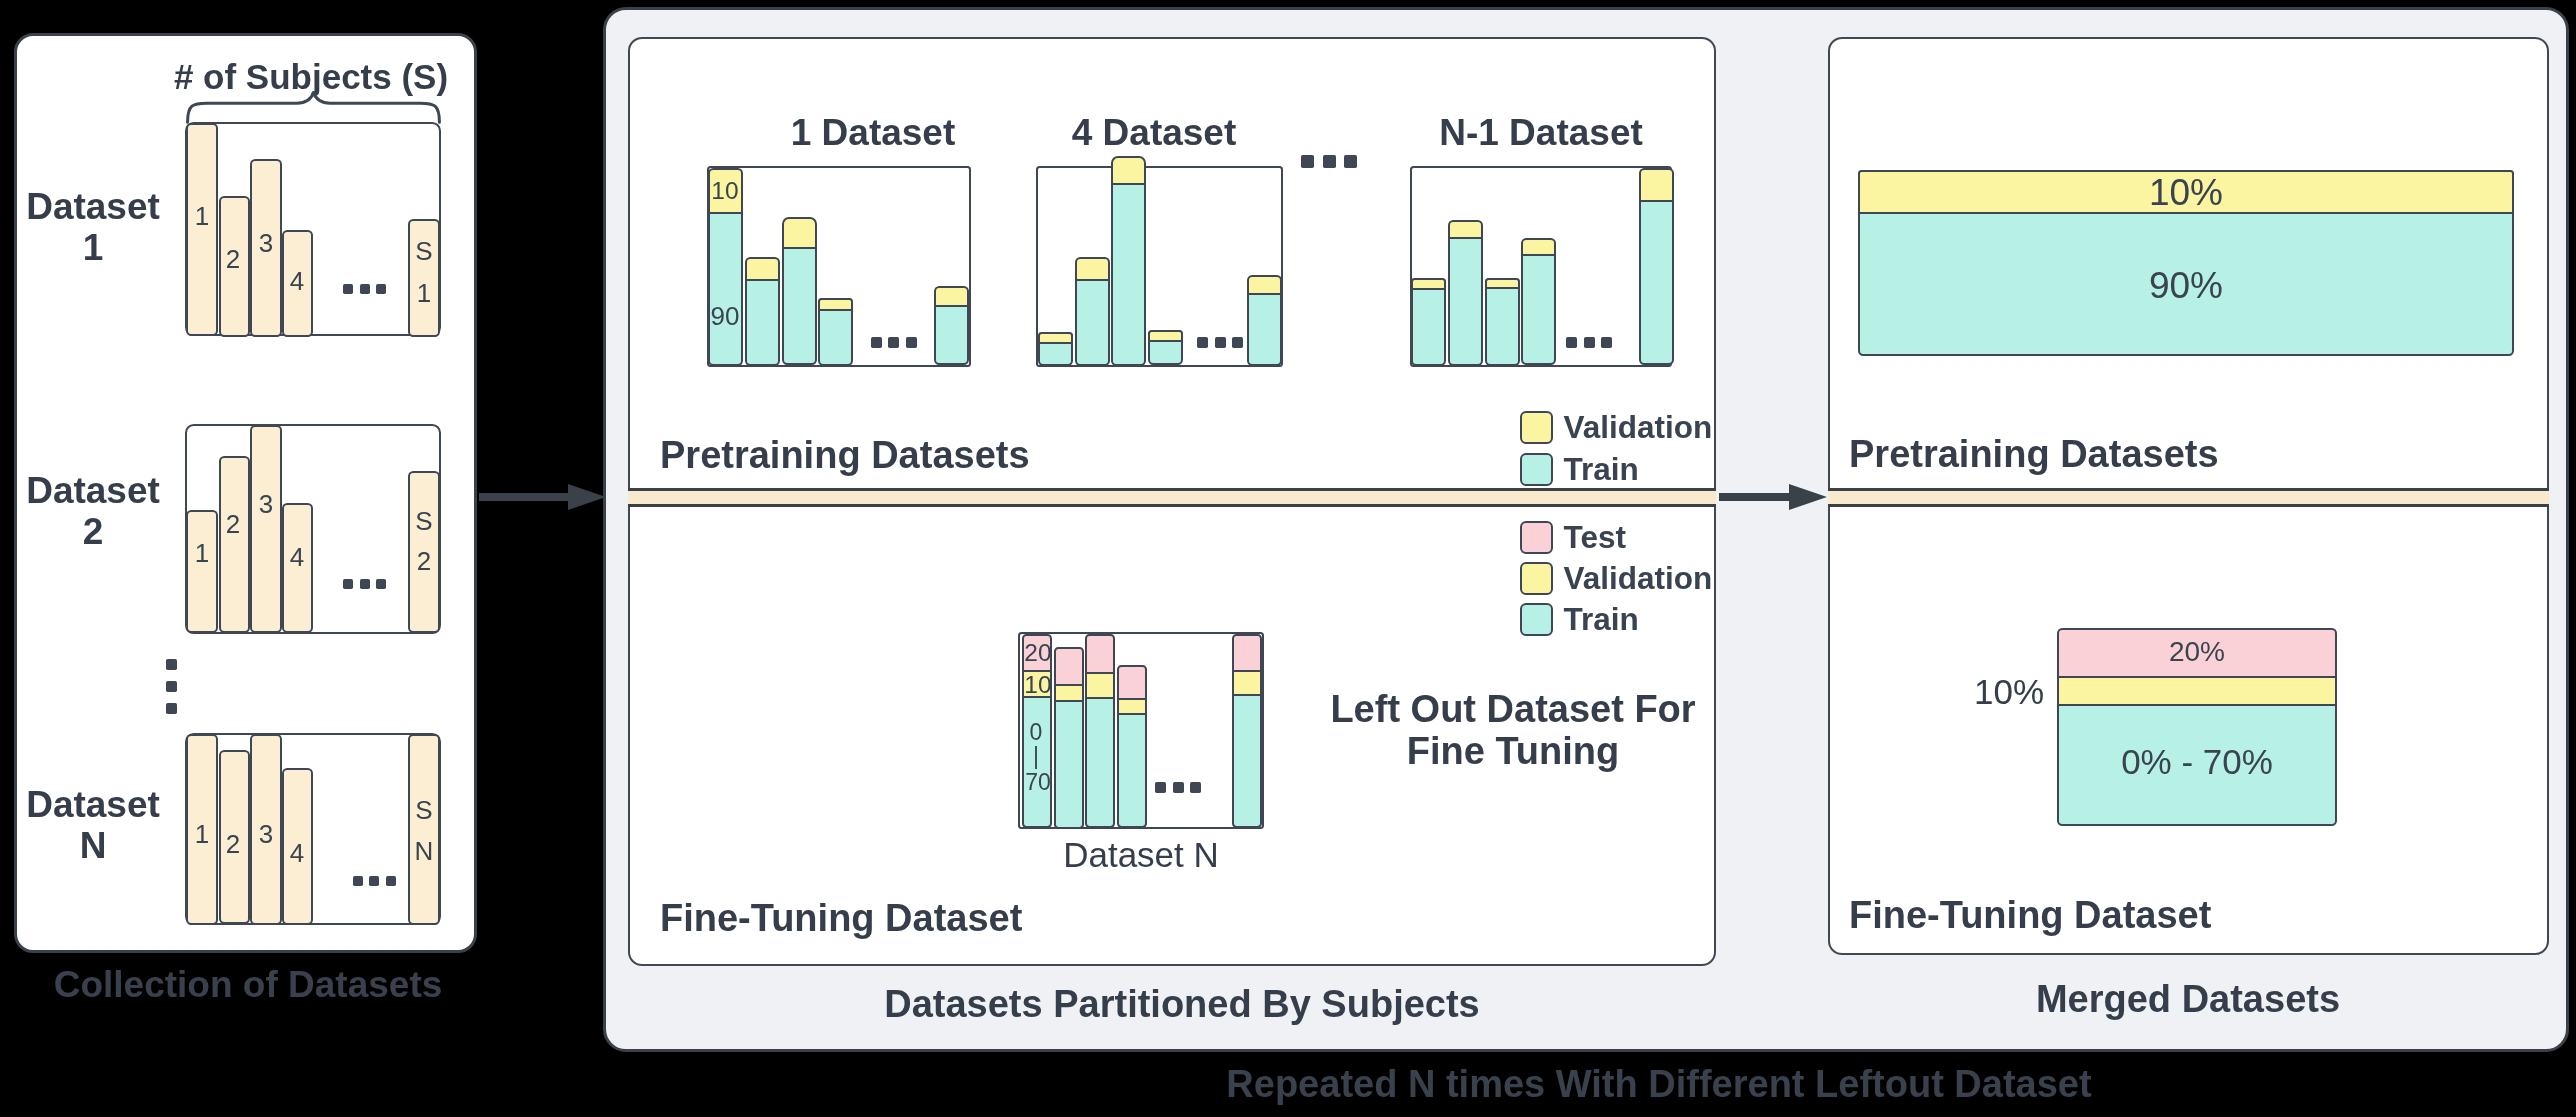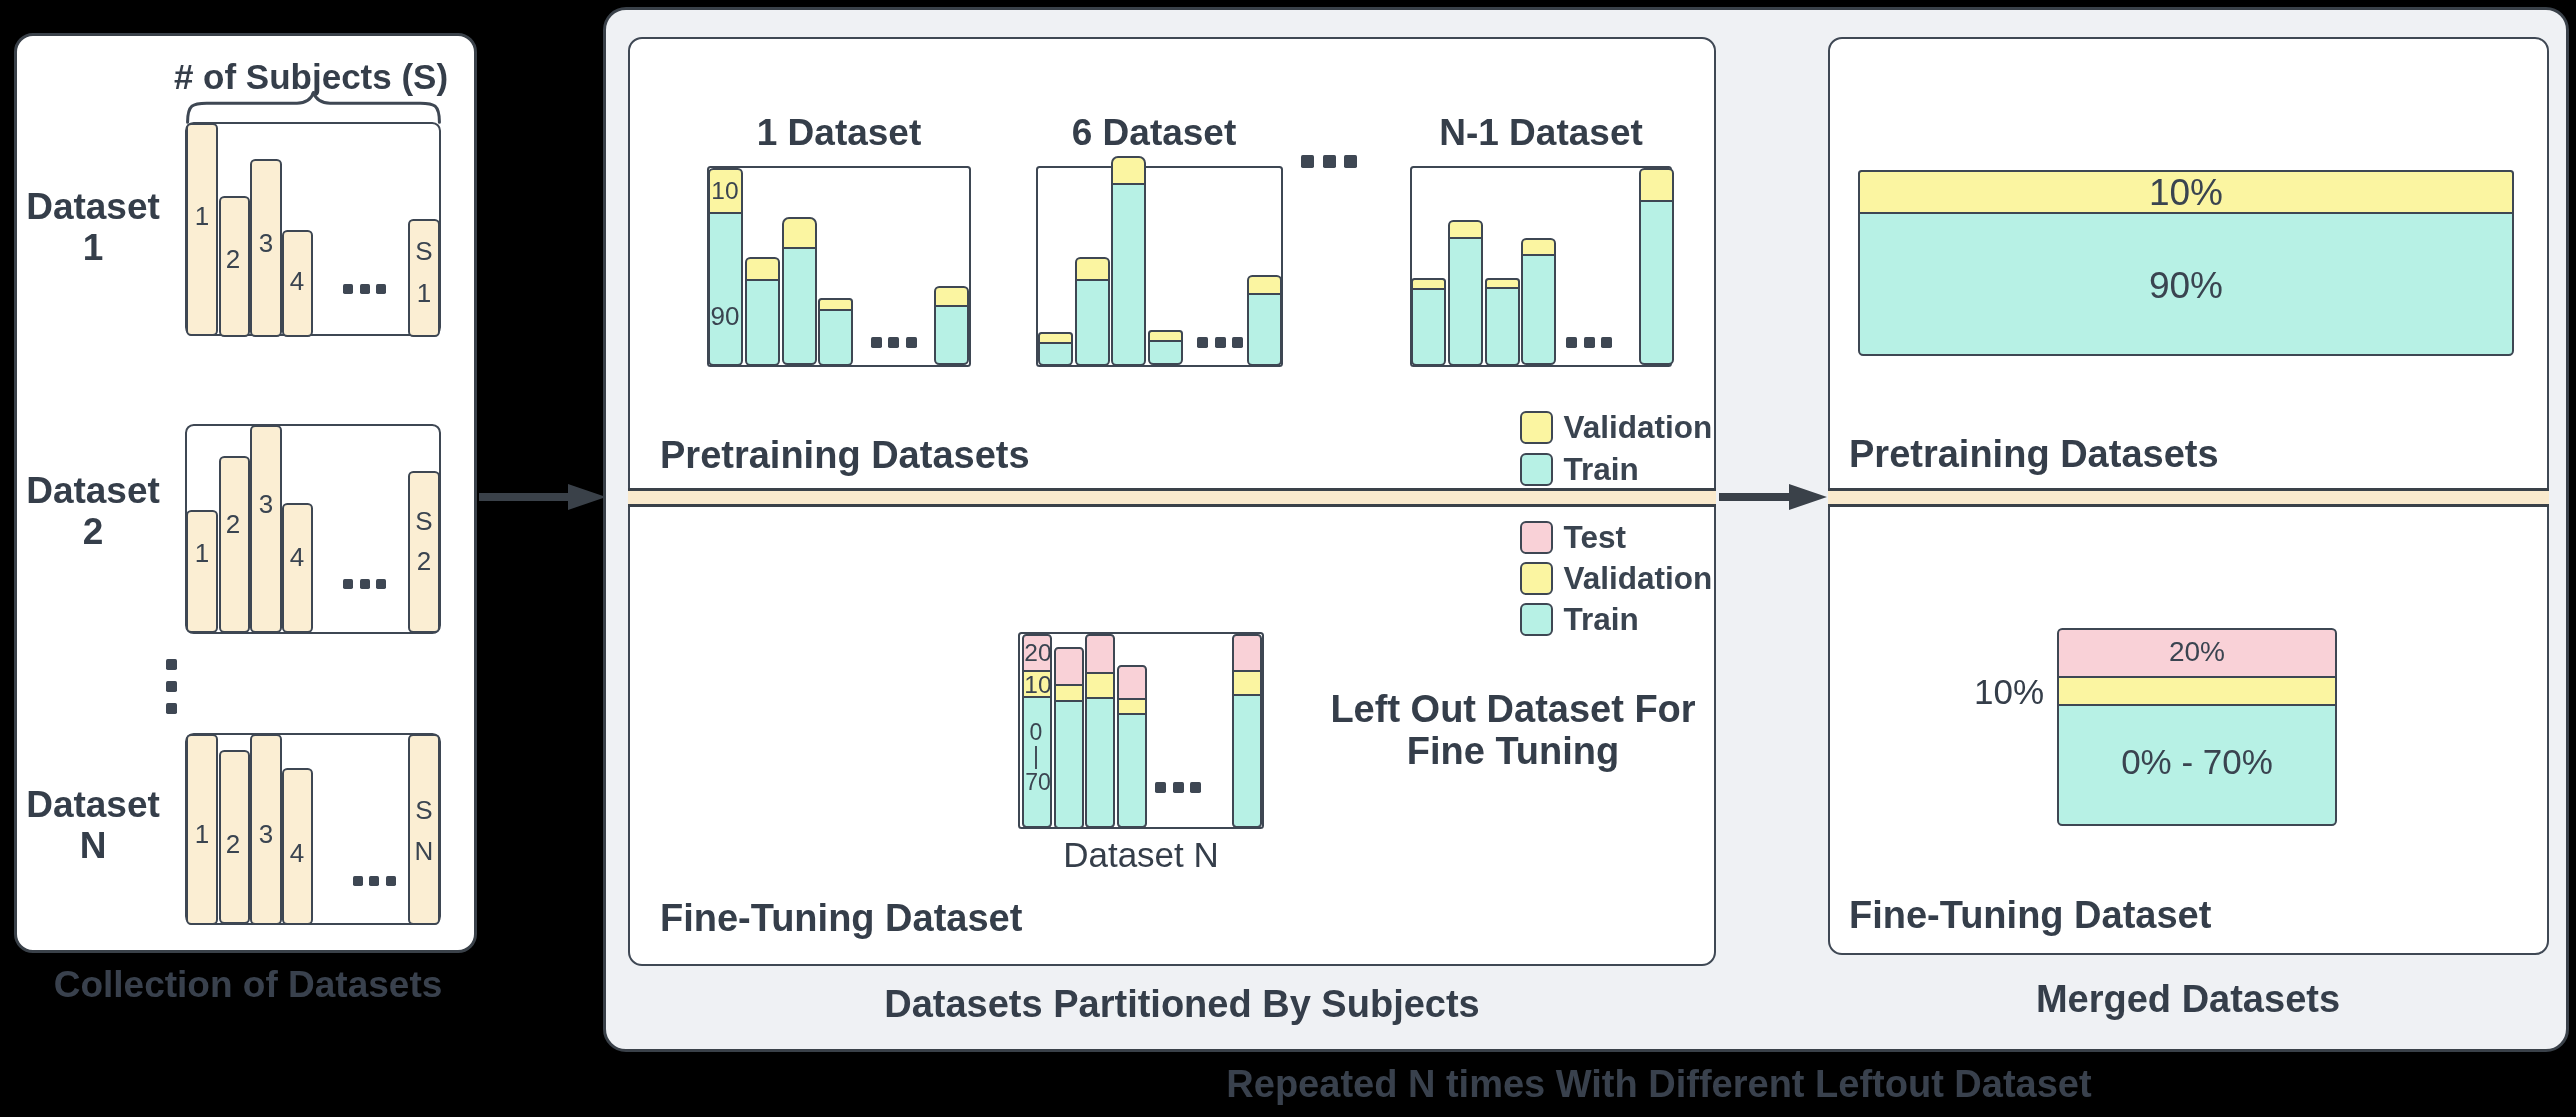--- a/index.html
+++ b/index.html
@@ -41,22 +41,22 @@
 
   <div class="shaft" style="left:479px;top:493px;width:91px;"></div>
   <div class="tri" style="left:568px;top:484px;"></div>
 
   <div class="panel" style="left:603px;top:7px;width:1966px;height:1045px;background:#EFF1F4;border:3.5px solid #3A4149;border-radius:23px;"></div>
 
   <div class="panel" style="left:628px;top:37px;width:1088px;height:929px;background:#fff;border:2.6px solid #3F4854;border-radius:14px;"></div>
 
   <div class="panel" style="left:1828px;top:37px;width:721px;height:918px;background:#fff;border:2.6px solid #3F4854;border-radius:14px;"></div>
 
-  <div class="lbl bold" style="left:839px;top:133px;font-size:37px;">1 Dataset</div>
-  <div class="lbl bold" style="left:1154px;top:133px;font-size:37px;">6 Dataset</div>
+  <div class="lbl bold" style="left:873px;top:133px;font-size:37px;">1 Dataset</div>
+  <div class="lbl bold" style="left:1154px;top:133px;font-size:37px;">4 Dataset</div>
   <div class="lbl bold" style="left:1541px;top:133px;font-size:37px;">N-1 Dataset</div>
 
   <div class="panel" style="left:707px;top:166px;width:264px;height:201px;background:#fff;border:2.6px solid #3E4753;border-radius:3.5px;"></div>
   <div class="panel" style="left:1036px;top:166px;width:247px;height:201px;background:#fff;border:2.6px solid #3E4753;border-radius:3.5px;"></div>
   <div class="panel" style="left:1410px;top:166px;width:262px;height:201px;background:#fff;border:2.6px solid #3E4753;border-radius:3.5px;"></div>
 
   <div class="lbl bold left-align" style="left:660px;top:455px;font-size:38px;">Pretraining Datasets</div>
   <div class="lbl bold left-align" style="left:660px;top:918px;font-size:38px;">Fine-Tuning Dataset</div>
 
   <div class="panel legend-row" style="left:1520px;top:409px;">

